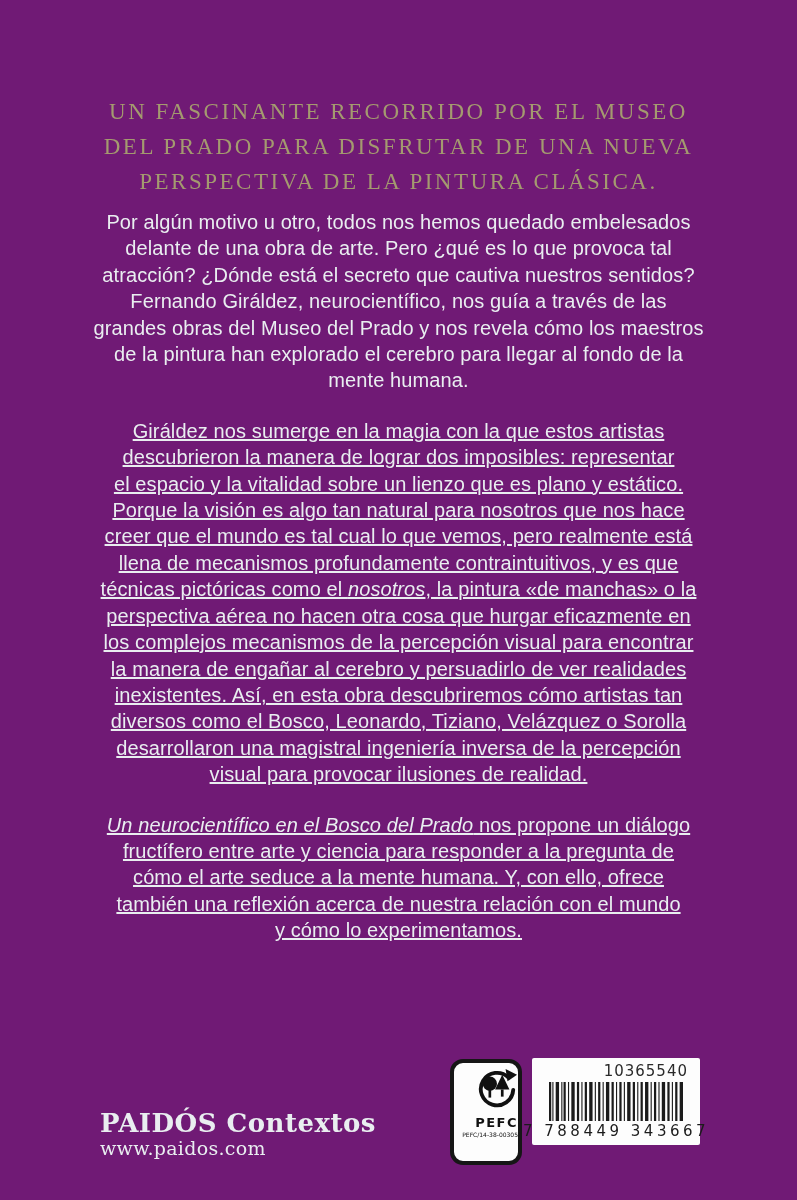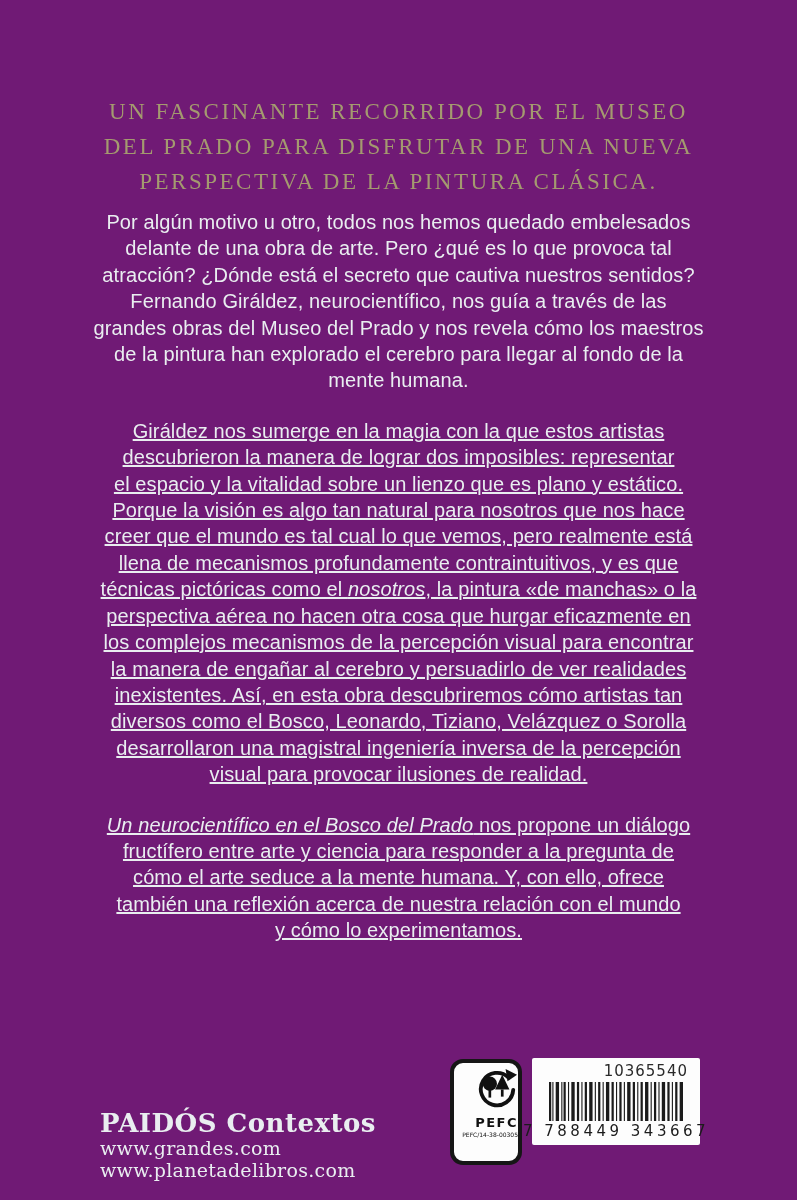--- a/index.html
+++ b/index.html
@@ -156,22 +156,21 @@
 visual para provocar ilusiones de realidad.</span></p>
     <p class="para"><span class="it">Un neurocientífico en el Bosco del Prado</span><span> nos propone un diálogo
 fructífero entre arte y ciencia para responder a la pregunta de
 cómo el arte seduce a la mente humana. Y, con ello, ofrece
 también una reflexión acerca de nuestra relación con el mundo
 y cómo lo experimentamos.</span></p>
   </div>
 
   <div class="imprint" style="color: rgb(233, 238, 240);">
     <div class="imprint-logo">PAIDÓS Contextos</div>
-    <div class="imprint-url">www.grandes.com</div>
-    <div class="imprint-url">www.planetadelibros.com</div>
+    <div class="imprint-url">www.paidos.com</div>
   </div>
 
   <div class="pefc">
     <span>
       <svg width="42" height="42" viewBox="0 0 44 44" aria-hidden="true">
         <path d="M34 10 A17 17 0 1 0 39 23" fill="none" stroke="#111" stroke-width="4" stroke-linecap="round"></path>
         <polygon points="31,1 43,7 33,14" fill="#111"></polygon>
         <circle cx="14.5" cy="16.5" r="7.5" fill="#111"></circle>
         <rect x="13.1" y="21" width="2.8" height="10" fill="#111"></rect>
         <path d="M27.5 7 L35 22.5 L20 22.5 Z" fill="#111"></path>

